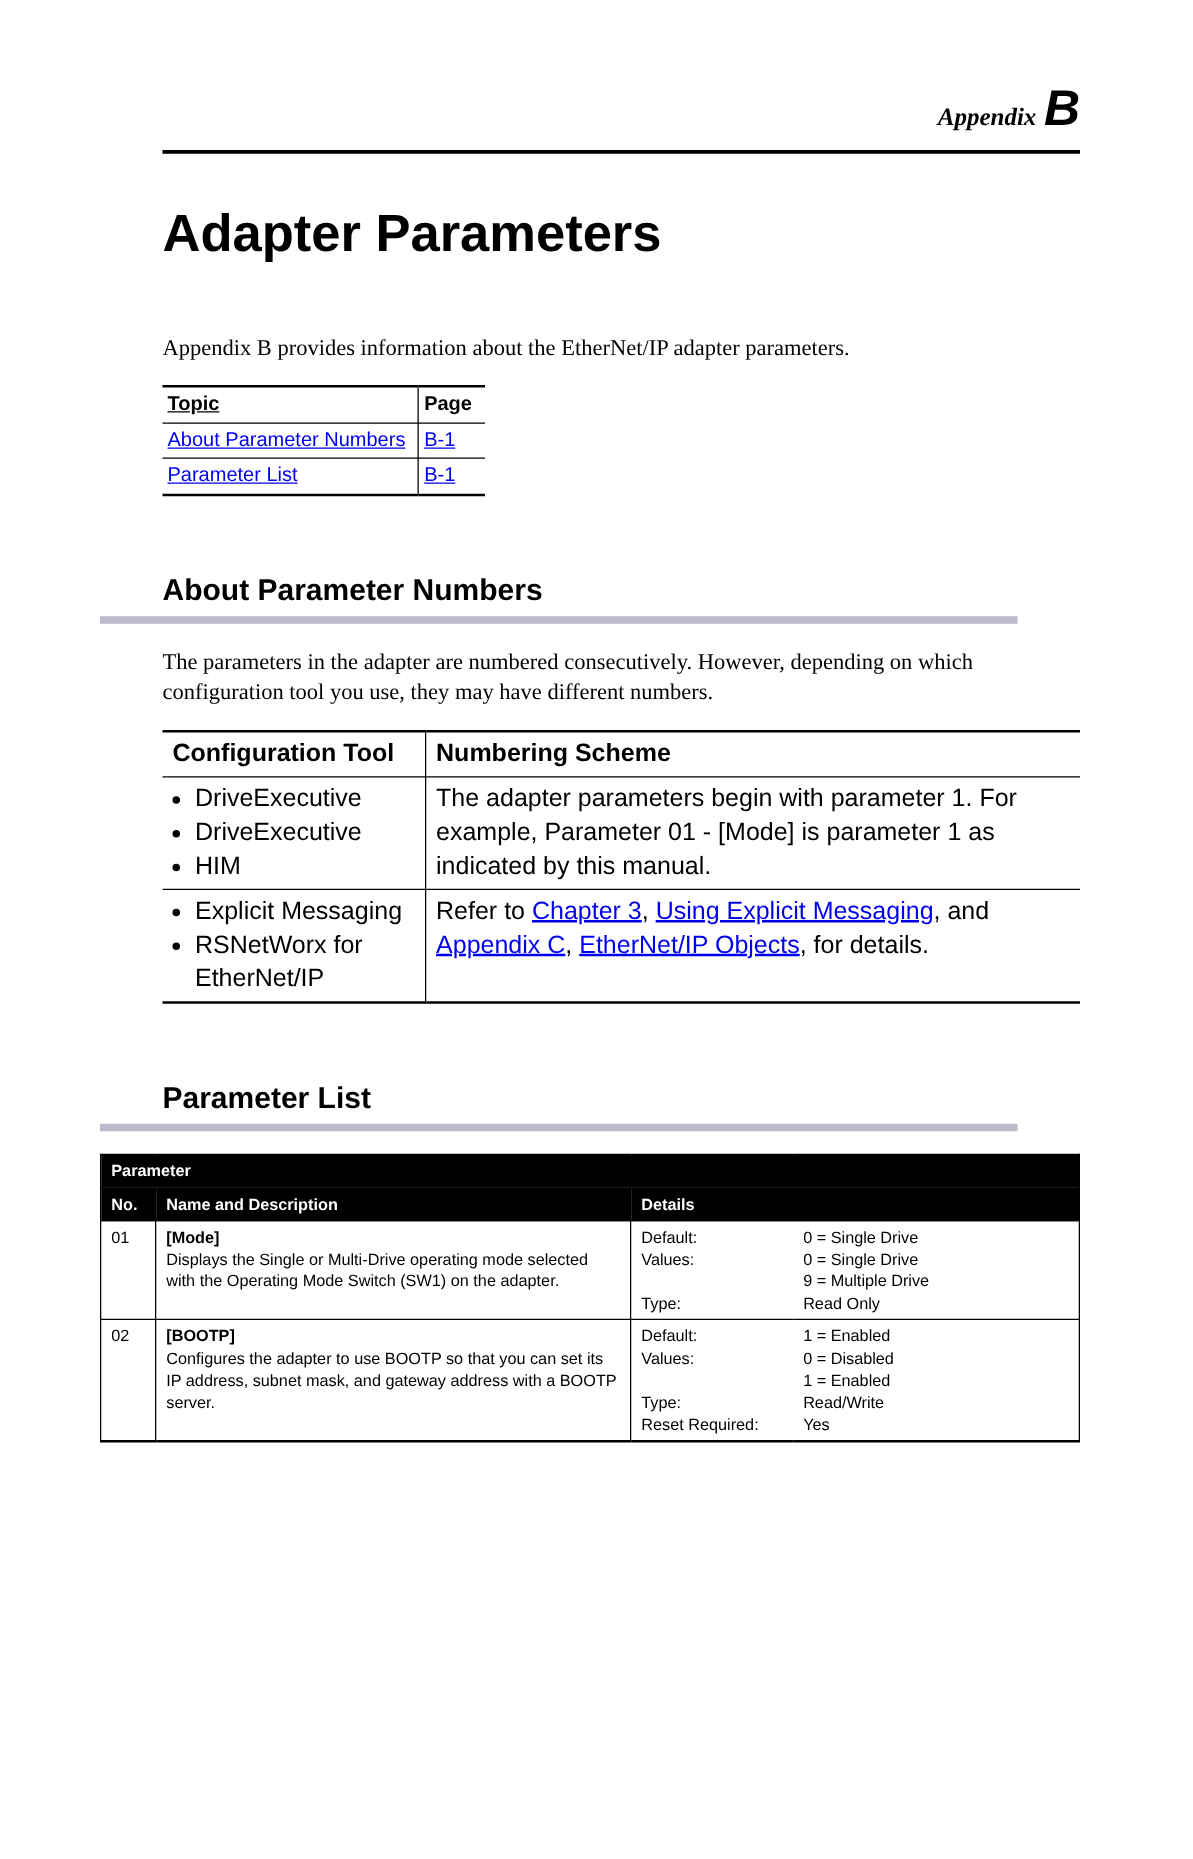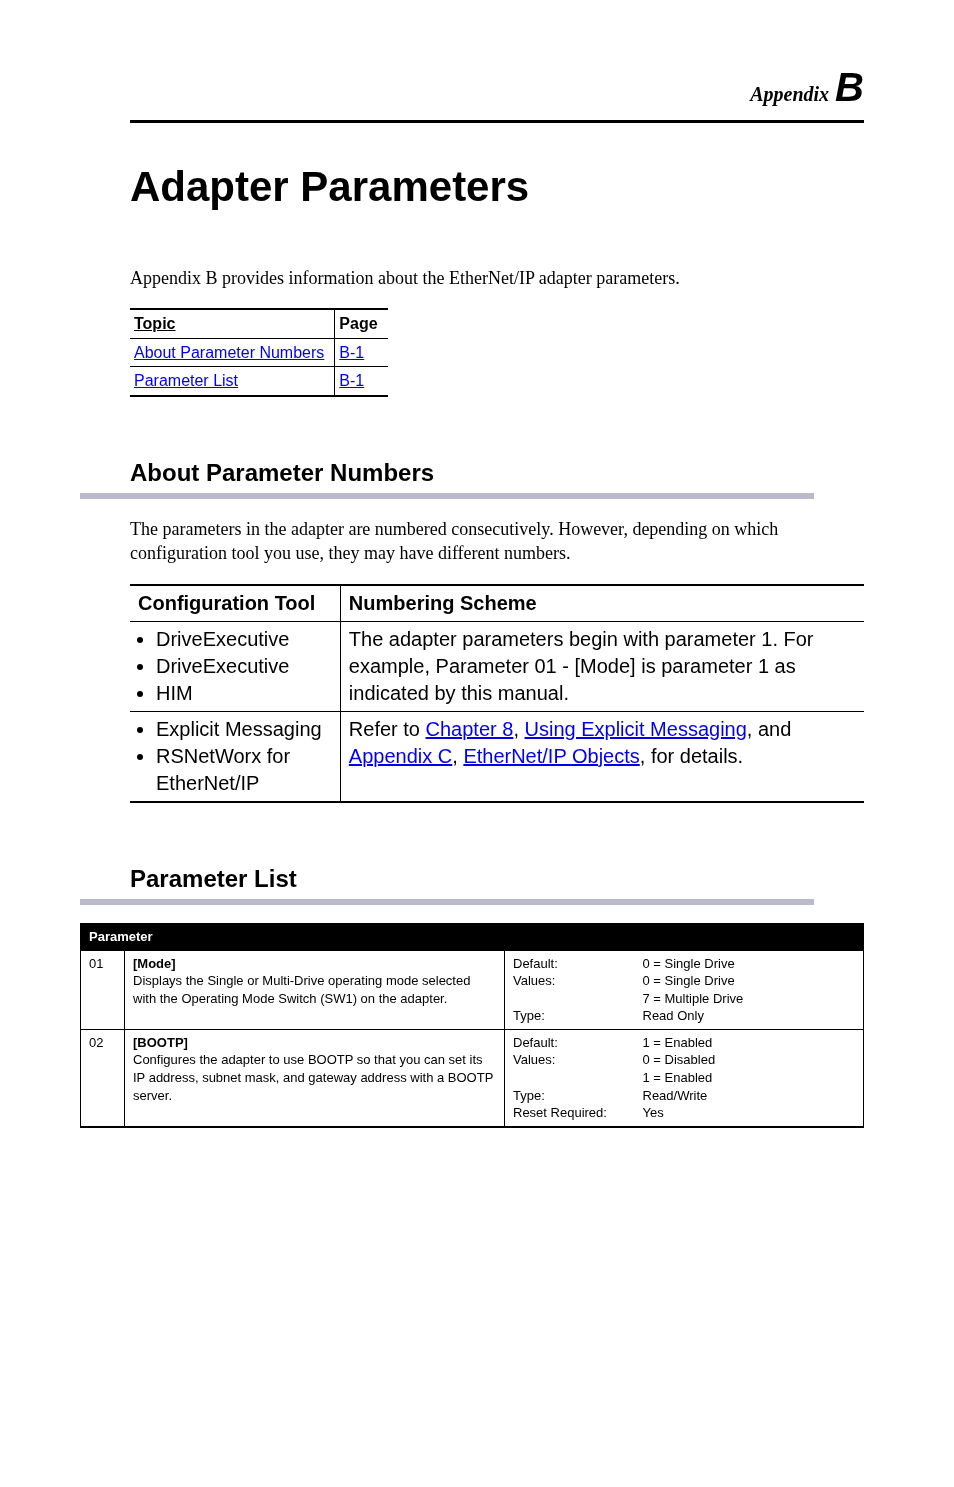--- a/index.html
+++ b/index.html
@@ -196,53 +196,58 @@
       <td>The adapter parameters begin with parameter 1. For example, Parameter 01 - [Mode] is parameter 1 as indicated by this manual.</td>
     </tr>
     <tr>
       <td>
         <ul class="bullets">
           <li>Explicit Messaging</li>
           <li>RSNetWorx for EtherNet/IP</li>
         </ul>
       </td>
       <td>
-        <span>Refer to </span><span class="link">Chapter 8</span><span>, </span><span class="link">Using Explicit Messaging</span><span>, and </span><span class="link">Appendix C</span><span>, </span><span class="link">EtherNet/IP Objects</span><span>, for details.</span>
+        <span>Refer to </span><span class="link">Chapter 3</span><span>, </span><span class="link">Using Explicit Messaging</span><span>, and </span><span class="link">Appendix C</span><span>, </span><span class="link">EtherNet/IP Objects</span><span>, for details.</span>
       </td>
     </tr>
   </tbody>
 </table>
 
 <div class="section-heading-wrap">
   <div class="section-heading">Parameter List</div>
 </div>
 
 <table class="param-table">
   <thead>
     <tr>
       <th class="group" colspan="4">Parameter</th>
+    </tr>
+    <tr>
+      <th class="sub">No.</th>
+      <th class="sub">Name and Description</th>
+      <th class="sub" colspan="2">Details</th>
     </tr>
   </thead>
   <tbody>
     <tr class="row-top row-bottom">
       <td class="no">01</td>
       <td class="desc">
         <span class="bold">[Mode]</span><br>
         <span>Displays the Single or Multi-Drive operating mode selected with the Operating Mode Switch (SW1) on the adapter.</span>
       </td>
       <td class="dkey" style="border-right:none">
         <span>Default:</span><br>
         <span>Values:</span><br>
         <span></span><br>
         <span>Type:</span>
       </td>
       <td class="dval" style="border-left:none">
         <span>0 = Single Drive</span><br>
         <span>0 = Single Drive</span><br>
-        <span>7 = Multiple Drive</span><br>
+        <span>9 = Multiple Drive</span><br>
         <span>Read Only</span>
       </td>
     </tr>
     <tr class="row-top">
       <td class="no">02</td>
       <td class="desc">
         <span class="bold">[BOOTP]</span><br>
         <span>Configures the adapter to use BOOTP so that you can set its IP address, subnet mask, and gateway address with a BOOTP server.</span>
       </td>
       <td class="dkey" style="border-right:none">

